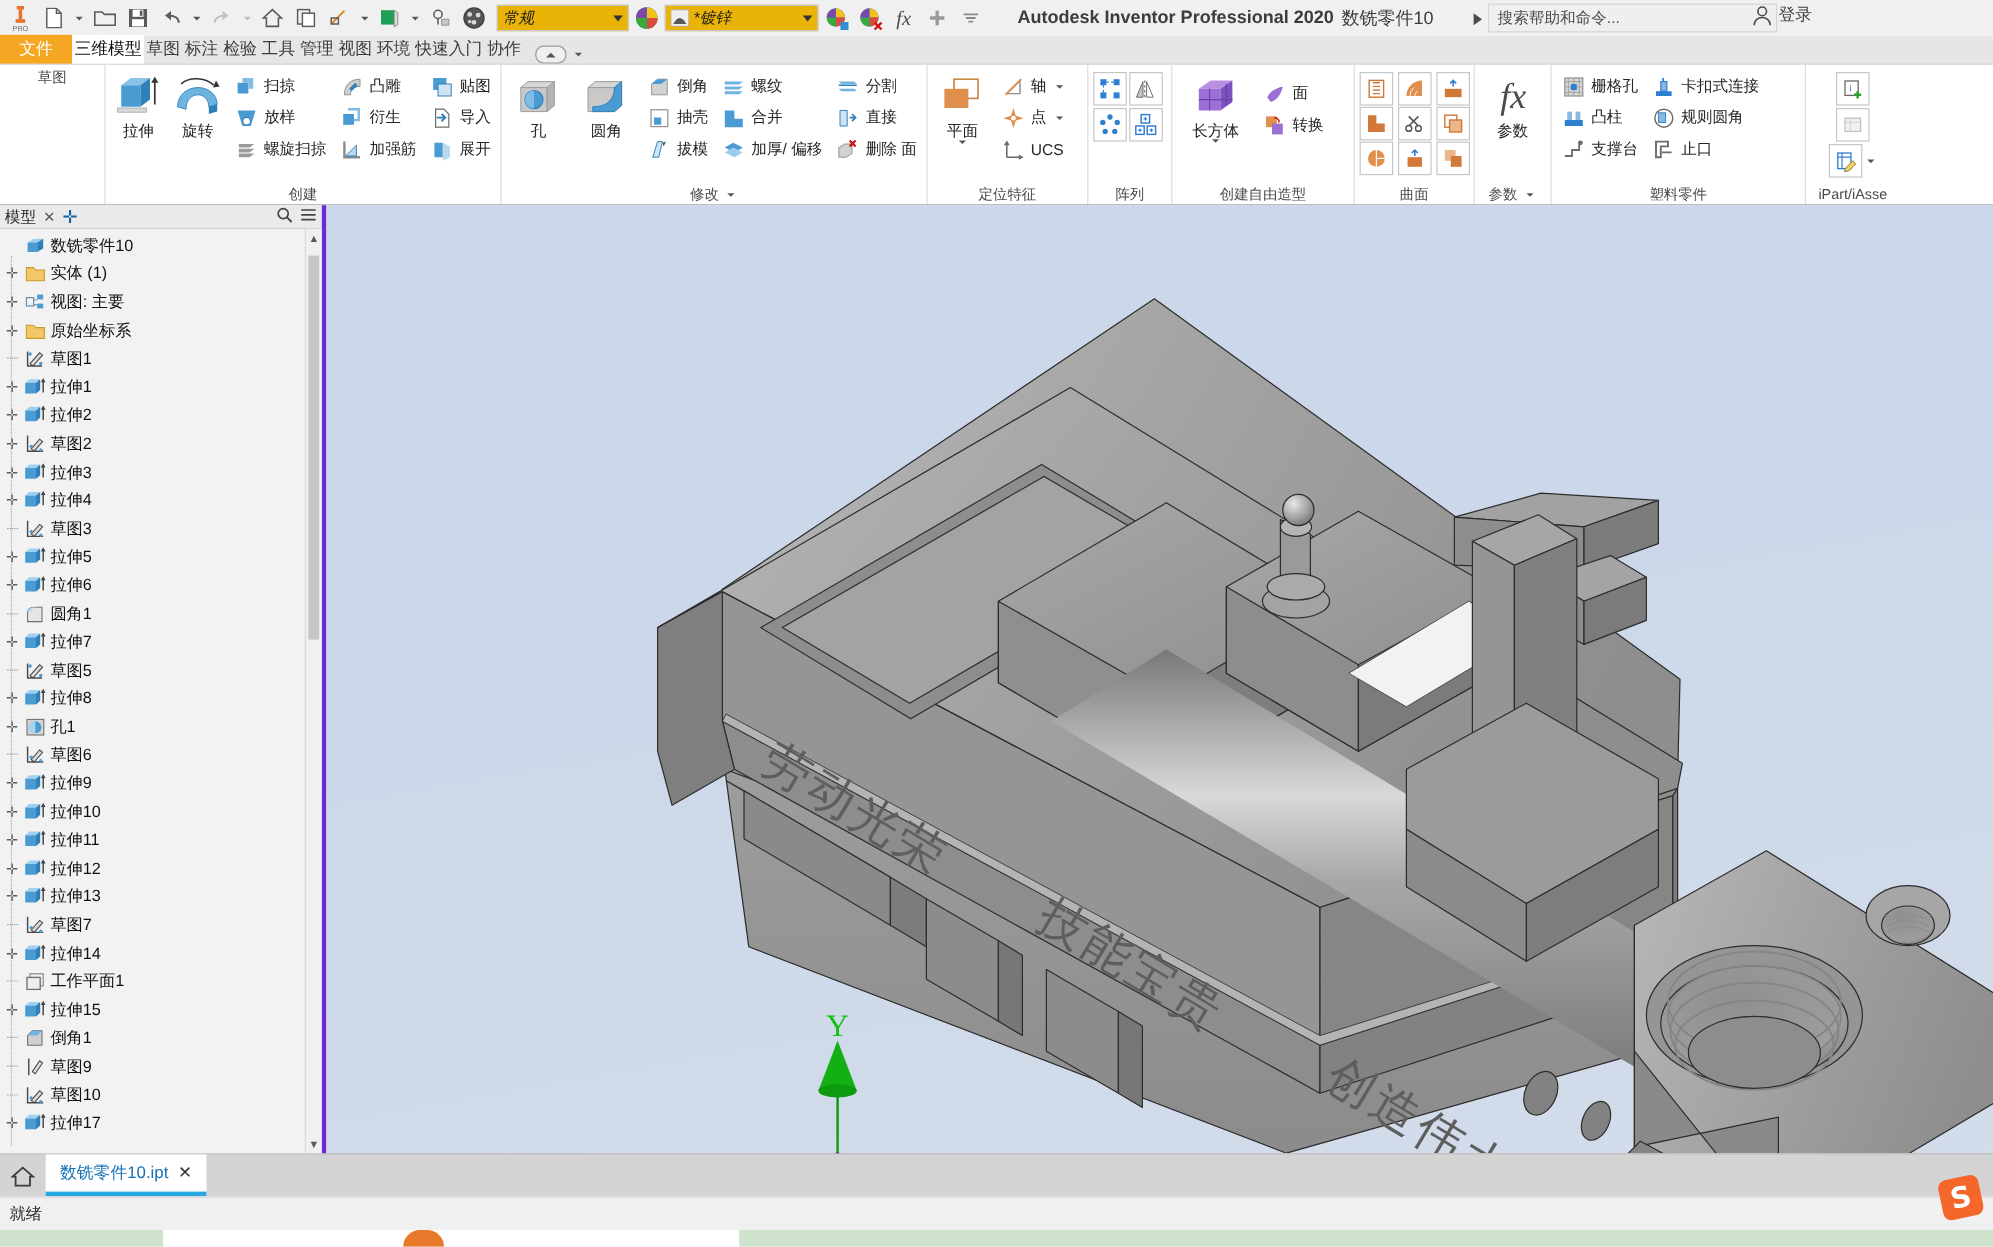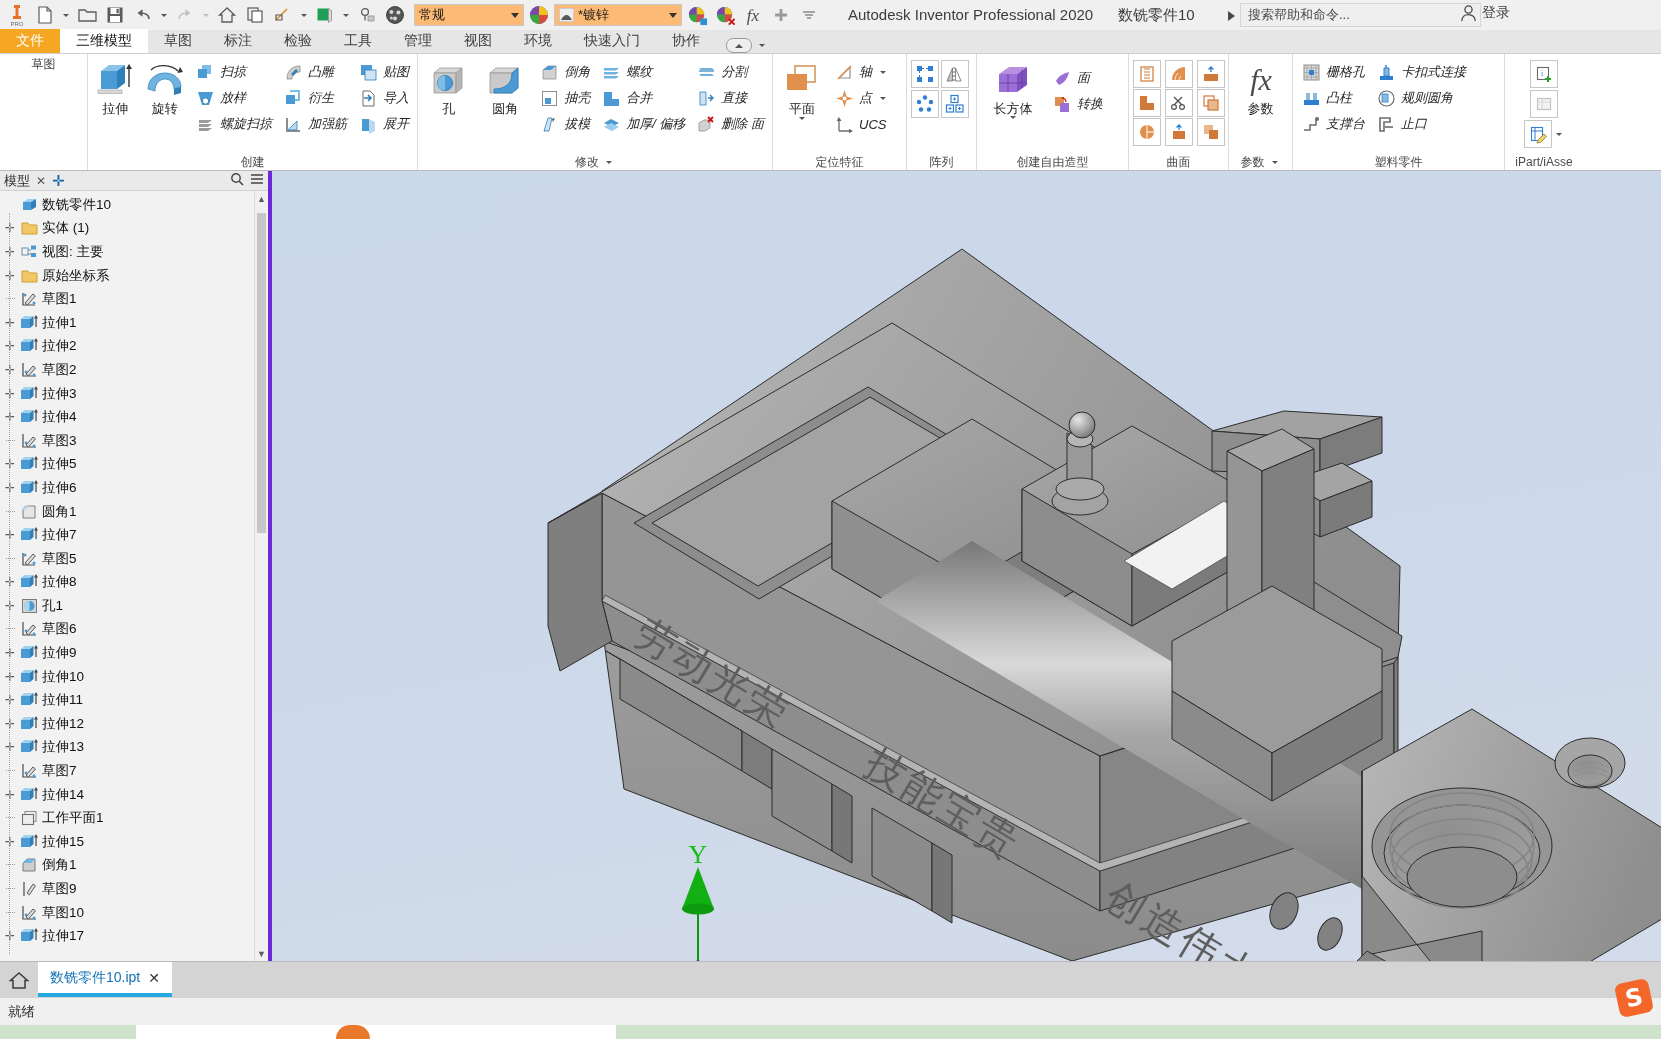--- a/index.html
+++ b/index.html
@@ -21,65 +21,65 @@
   .qat { display: flex; align-items: center; gap: 2px; }
   .qbtn {
     width: 26px; height: 26px; display: flex; align-items: center; justify-content: center;
     cursor: default;
   }
   .caret { width: 0; height: 0; border-left: 3.5px solid transparent; border-right: 3.5px solid transparent;
            border-top: 4px solid #555; margin: 0 3px; display: inline-block; }
   .caret.sm { border-left-width: 3px; border-right-width: 3px; border-top-width: 3.5px; }
 
   .combo {
-    height: 22px; min-width: 110px; background: #fdba74; border: 1px solid #c7c7c7;
-    display: flex; align-items: center; padding: 0 4px; gap: 4px; font-size: 13px;
+    height: 22px; min-width: 110px; background: #eab308; border: 1px solid #c7c7c7;
+    display: flex; align-items: center; padding: 0 4px; gap: 4px; font-size: 13px; font-style: italic;
   }
   .combo .lbl { flex: 1; white-space: nowrap; overflow: hidden; }
   .combo-arrow { width: 0; height: 0; border-left: 4px solid transparent; border-right: 4px solid transparent;
     border-top: 5px solid #333; }
 
   .apptitle {
-    position: absolute; left: 848px; top: 6px; font-size: 15px; color: #3c3c3c; white-space: nowrap;
+    position: absolute; left: 848px; top: 6px; font-size: 15px; color: #3c3c3c; white-space: nowrap; font-weight: bold;
   }
   .doctitle { position: absolute; left: 1118px; top: 6px; font-size: 15px; color: #3c3c3c; white-space: nowrap; }
   .tri-right { position: absolute; left: 1228px; top: 11px; width: 0; height: 0;
     border-top: 5px solid transparent; border-bottom: 5px solid transparent; border-left: 7px solid #4a4a4a; }
   .searchbox {
     position: absolute; left: 1240px; top: 3px; width: 241px; height: 24px;
     background: #efefef; border: 1px solid #d6d6d6; display: flex; align-items: center; padding: 0 7px;
     font-size: 13px; color: #4d4d4d;
   }
   .signin { position: absolute; left: 1460px; top: 4px; display: flex; align-items: center; gap: 5px; font-size: 14px; color: #3c3c3c; }
 
   
   .tabbar { height: 24px; background: #e6e6e6; display: flex; align-items: flex-end; flex: 0 0 24px;
             border-bottom: 1px solid #cfcfcf; position: relative; }
-  .tab { height: 24px; padding: 0 16px; display: flex; align-items: center; font-size: 14px; color: #3c3c3c; }
+  .tab { height: 24px; padding: 0 2px; display: flex; align-items: center; font-size: 14px; color: #3c3c3c; }
   .tab.file { background: #f5a623; color: #fff; font-weight: normal; padding: 0 16px; }
   .tab.active { background: #fff; color: #111; }
   .tab-more { margin-left: 10px; display: flex; align-items: center; gap: 4px; }
   .pillbtn { width: 26px; height: 15px; border: 1px solid #9a9a9a; border-radius: 7px; background: #efefef;
              display: flex; align-items: center; justify-content: center; }
 
   
   .ribbon { height: 117px; background: #fff; flex: 0 0 117px; display: flex; align-items: stretch;
             border-bottom: 1px solid #bcbcbc; overflow: hidden; position: relative; }
   .panel { display: flex; flex-direction: column; border-right: 1px solid #dcdcdc; position: relative;
            padding: 2px 3px 0 3px; }
   .panel-body { flex: 1; display: flex; align-items: flex-start; gap: 1px; padding-top: 3px; }
   .panel-label { height: 16px; font-size: 12px; color: #4a4a4a; text-align: center; display: flex;
                  align-items: center; justify-content: center; gap: 4px; }
 
   .bigbtn { width: 56px; display: flex; flex-direction: column; align-items: center; justify-content: flex-start;
             padding-top: 2px; cursor: default; }
   .bigbtn .ic { height: 40px; display: flex; align-items: center; justify-content: center; }
   .bigbtn .tx { font-size: 13px; text-align: center; line-height: 15px; color: #262626; }
 
-  .col3 { display: flex; flex-direction: column; gap: 0; font-style: italic; }
+  .col3 { display: flex; flex-direction: column; gap: 0; }
   .smallbtn { height: 26px; display: flex; align-items: center; gap: 5px; padding: 0 5px; cursor: default; }
   .smallbtn .tx { font-size: 13px; white-space: nowrap; color: #262626; }
   .smallbtn .ic { width: 20px; height: 20px; display: flex; align-items: center; justify-content: center; flex: 0 0 20px; }
   .iconbtn { width: 28px; height: 28px; border: 1px solid #c6c6c6; background: #fff;
              display: flex; align-items: center; justify-content: center; margin: 1px; }
   .grid2 { display: flex; flex-wrap: wrap; width: 62px; }
   .grid3 { display: grid; grid-template-columns: repeat(3, 32px); grid-auto-rows: 29px; }
 
   
   .main { flex: 1; display: flex; min-height: 0; }

